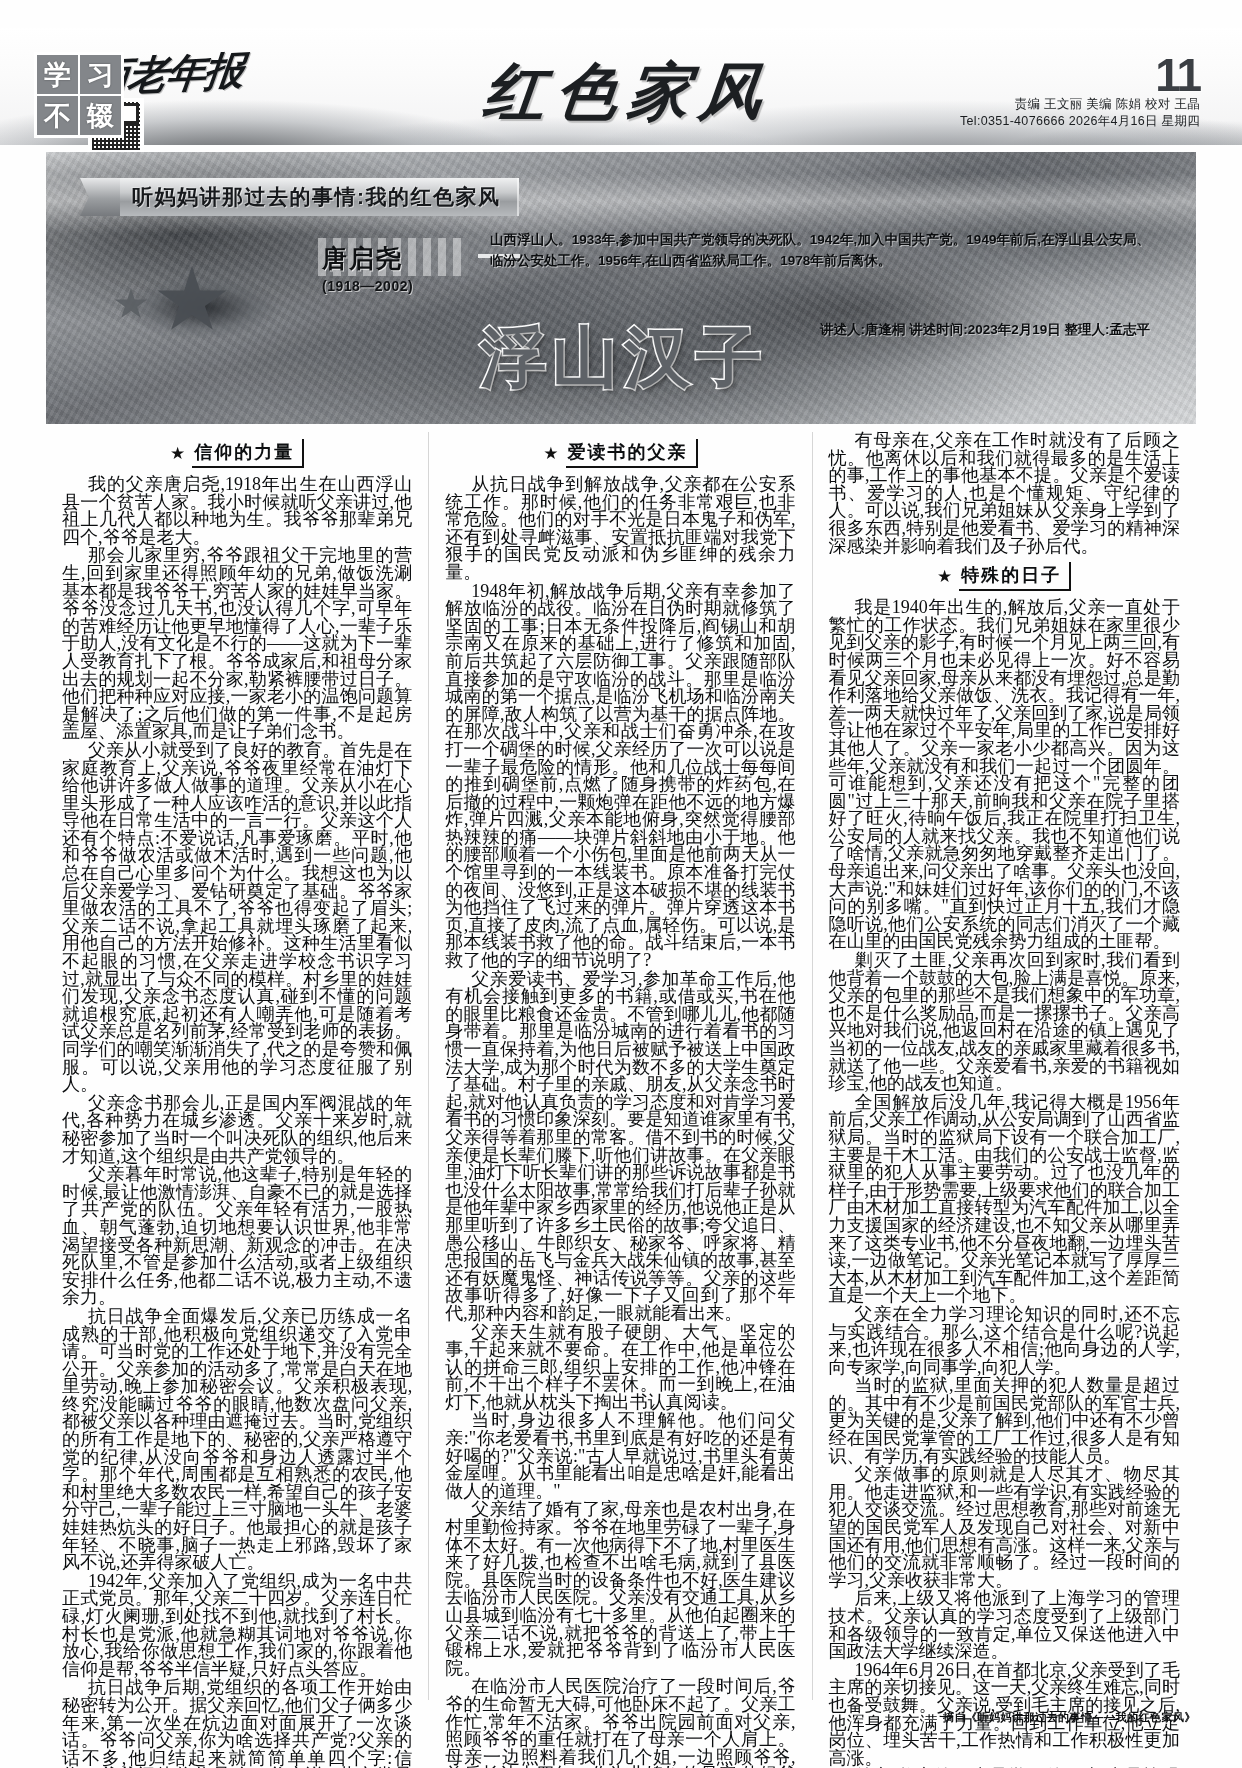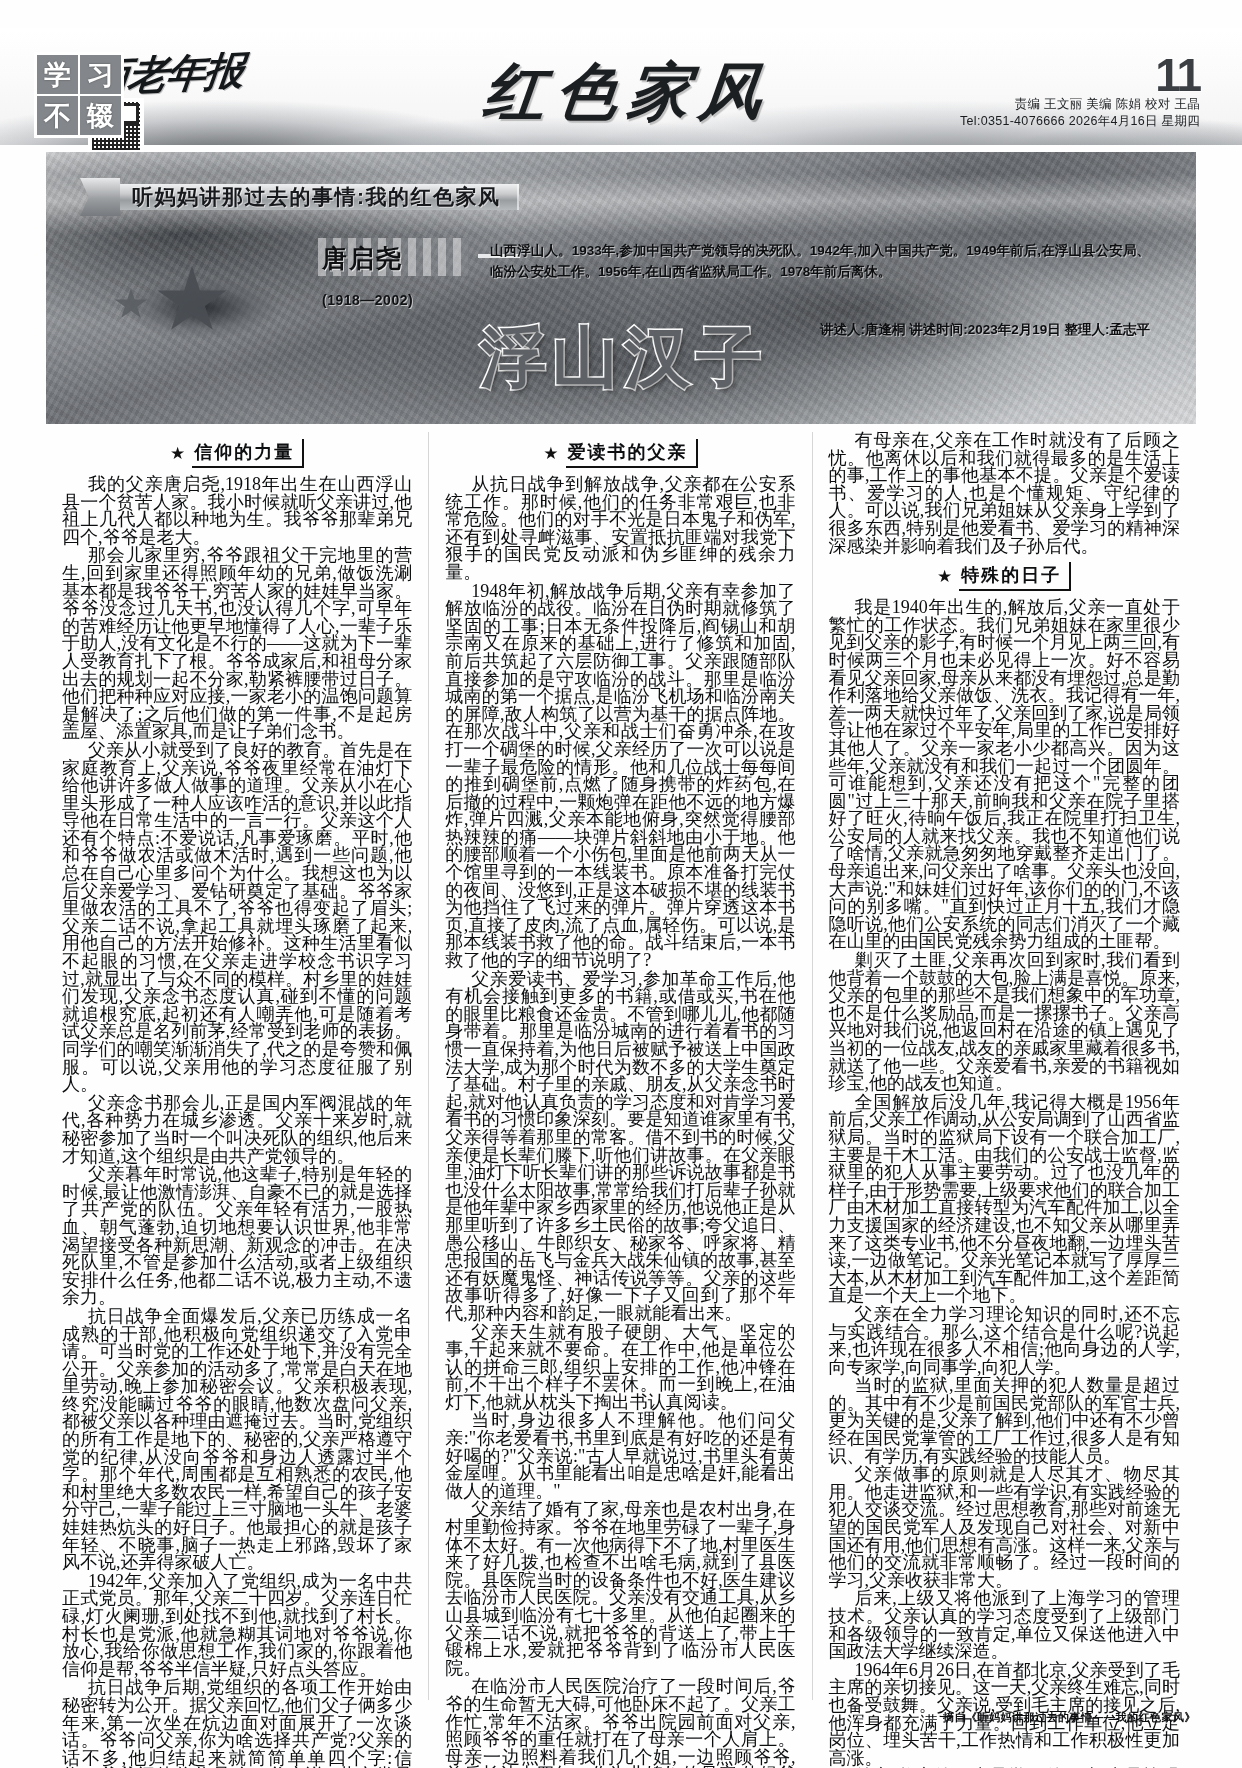--- a/index.html
+++ b/index.html
@@ -97,21 +97,21 @@
   .ribbon {
     position:absolute; left:80px; top:178px; height:38px; z-index:6;
     display:flex; align-items:center;
   }
   .ribbon-tail{
     width:40px; height:38px;
     background:linear-gradient(to bottom,#e8e9ea,#9b9ea1 55%,#76797d);
     clip-path:polygon(0 0,100% 0,100% 100%,0 100%,22% 50%);
   }
   .ribbon-body{
-    height:26px; padding:0 16px 0 12px; display:flex; align-items:center;
+    height:38px; padding:0 16px 0 12px; display:flex; align-items:center;
     background:linear-gradient(to bottom,#f0f1f2 0%,#c9cbcd 38%,#9a9da0 62%,#b7babd 100%);
     border-right:2px solid rgba(255,255,255,.55);
   }
   .ribbon-body span{
     font-family:"Liberation Sans",sans-serif; font-weight:700;
     font-size:21px; letter-spacing:1.5px; color:#17191c; white-space:nowrap;
     text-shadow:1px 1px 0 rgba(255,255,255,.55), -1px -1px 0 rgba(255,255,255,.3);
   }
 
   
@@ -151,32 +151,32 @@
   .name-bars{
     position:absolute; left:0; top:-4px; width:150px; height:38px;
     background:repeating-linear-gradient(90deg, rgba(230,231,232,.55) 0 8px, rgba(140,143,147,.35) 8px 15px);
   }
   .name-txt{
     position:relative; font-family:"Liberation Sans",sans-serif; font-weight:700;
     font-size:25px; letter-spacing:2px; color:#0e1012; padding:0 4px;
     text-shadow:1px 1px 0 rgba(255,255,255,.7);
   }
   .name-years{
-    position:relative; margin-top:17px;
+    position:relative; margin-top:3px;
     font-family:"Liberation Sans",sans-serif; font-weight:700;
     font-size:14px; letter-spacing:.5px; color:#101214; padding-left:4px;
     text-shadow:1px 1px 0 rgba(255,255,255,.6);
   }
   .name-dash{
     position:absolute; left:160px; top:12px; width:42px; height:4px; background:#e9eaeb;
   }
 
   
   .bio {
-    position:absolute; left:490px; top:240px; width:660px; z-index:6;
+    position:absolute; left:490px; top:229px; width:660px; z-index:6;
     font-family:"Liberation Sans",sans-serif; font-size:13.5px; line-height:21px;
     color:#0c0e10; font-weight:700; text-align:justify;
     text-shadow:1px 1px 0 rgba(255,255,255,.5);
   }
   .bio-credit {
     position:absolute; left:490px; top:288px; width:660px; z-index:6; text-align:right;
     font-family:"Liberation Sans",sans-serif; font-size:13.5px; line-height:20px;
     color:#0c0e10; font-weight:700;
     text-shadow:1px 1px 0 rgba(255,255,255,.5);
     margin-top:32px;

